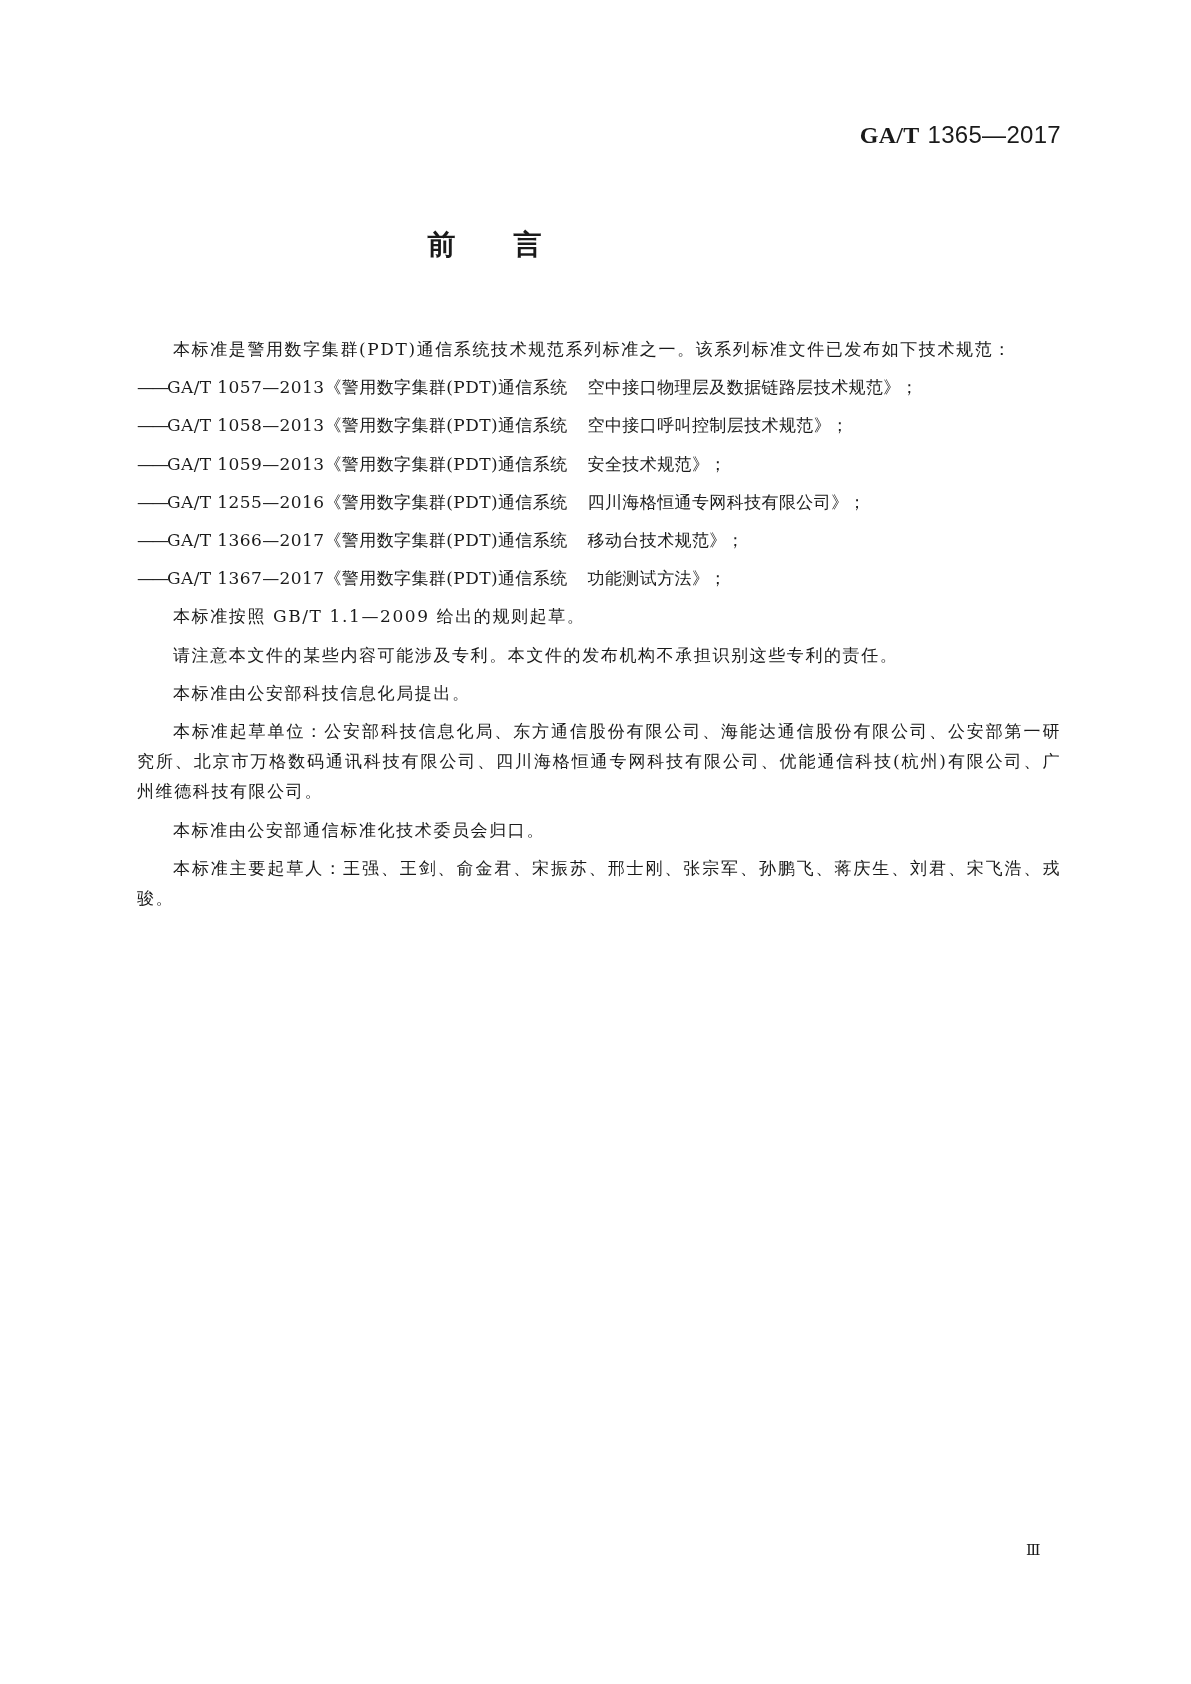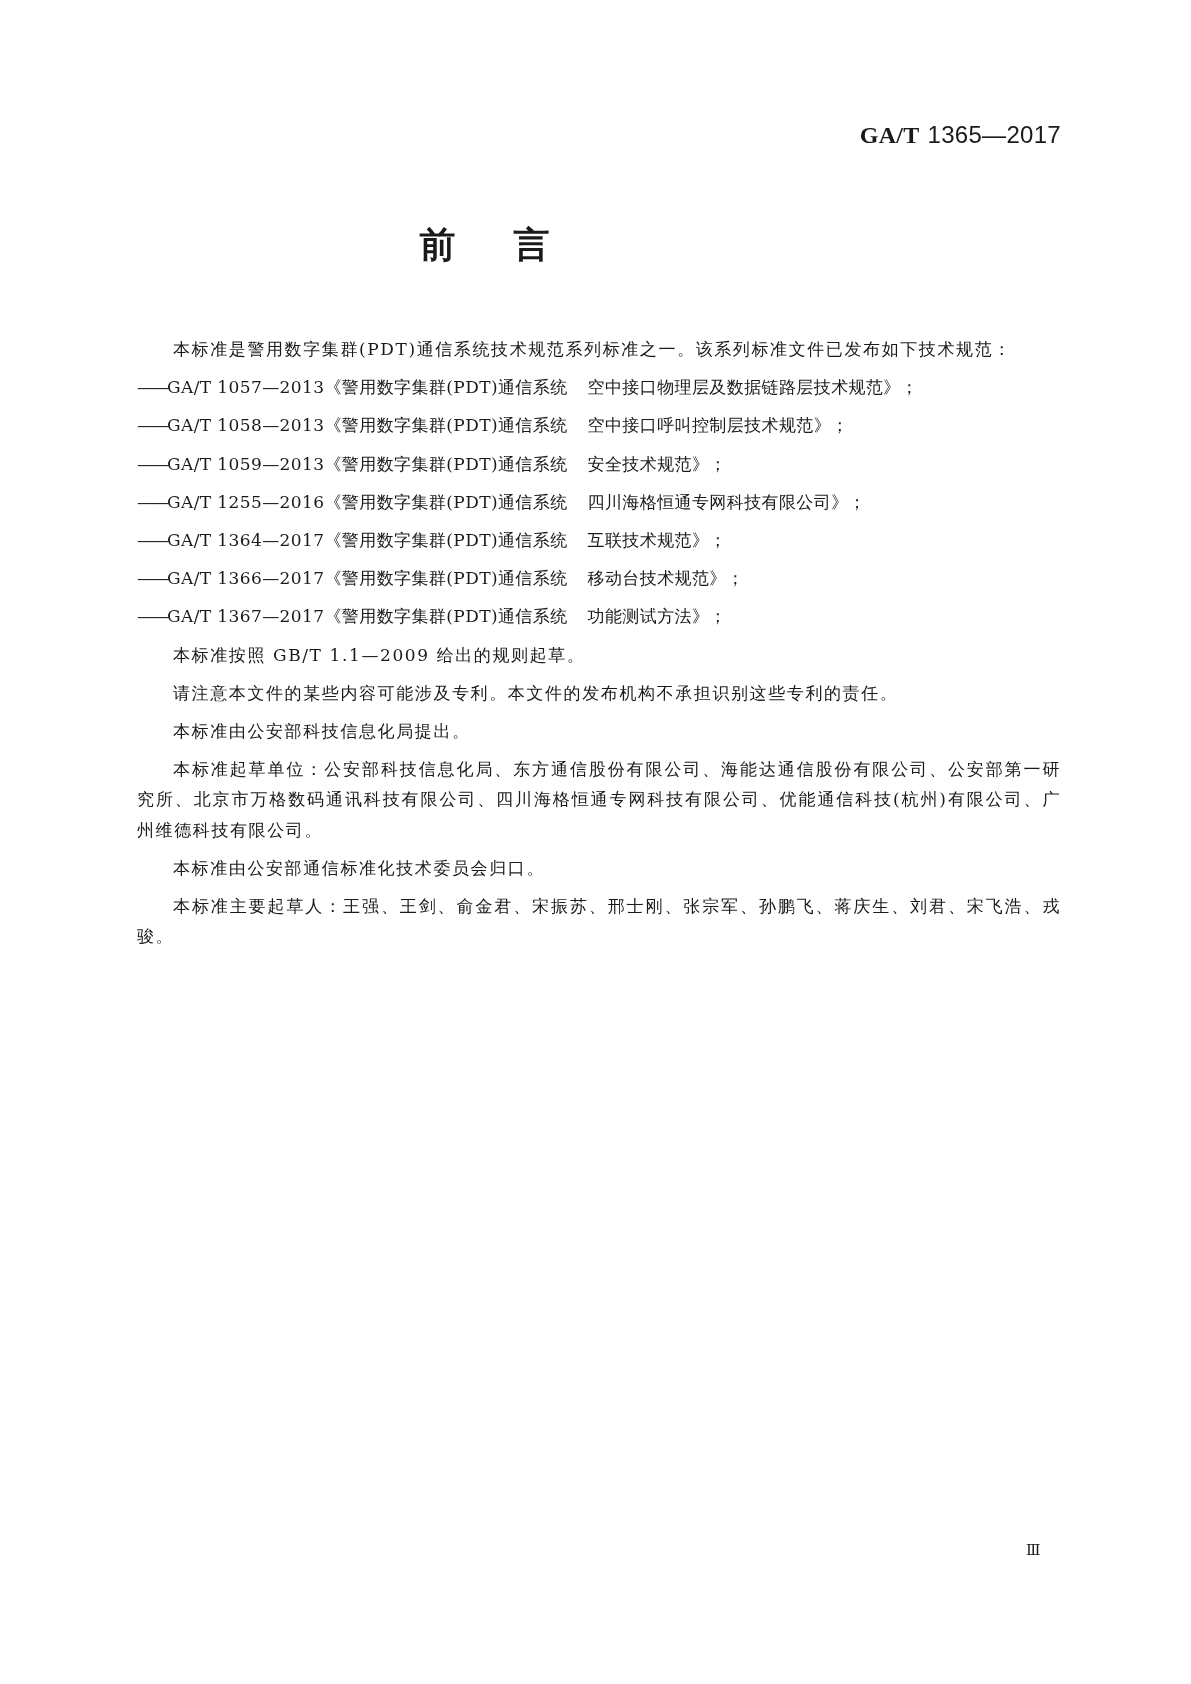--- a/index.html
+++ b/index.html
@@ -31,21 +31,21 @@
       font-family: "Liberation Sans", "DejaVu Sans", sans-serif;
     }
     .title {
       position: absolute;
       top: 228px;
       left: 0;
       width: 969px;
       text-align: center;
       font-family: "DejaVu Sans", "Liberation Sans", sans-serif;
       font-weight: bold;
-      font-size: 36px;
+      font-size: 28px;
       line-height: 34px;
       letter-spacing: 58px;
       padding-left: 58px;
       box-sizing: border-box;
     }
     .content {
       position: absolute;
       top: 326px;
       left: 129px;
       width: 940px;
@@ -92,21 +92,20 @@
 <div class="title">前言</div>
 
 <div class="content">
   <p class="indent">本标准是警用数字集群(PDT)通信系统技术规范系列标准之一。该系列标准文件已发布如下技术规范：</p>
 
   <div>
     <p class="list-item"><span class="dash">——</span><span>GA/T 1057—2013</span><span>《警用数字集群(PDT)通信系统</span><span class="gap"></span><span>空中接口物理层及数据链路层技术规范》；</span></p>
     <p class="list-item"><span class="dash">——</span><span>GA/T 1058—2013</span><span>《警用数字集群(PDT)通信系统</span><span class="gap"></span><span>空中接口呼叫控制层技术规范》；</span></p>
     <p class="list-item"><span class="dash">——</span><span>GA/T 1059—2013</span><span>《警用数字集群(PDT)通信系统</span><span class="gap"></span><span>安全技术规范》；</span></p>
     <p class="list-item"><span class="dash">——</span><span>GA/T 1255—2016</span><span>《警用数字集群(PDT)通信系统</span><span class="gap"></span><span>四川海格恒通专网科技有限公司》；</span></p>
-    <p class="list-item"><span class="dash">——</span><span>GA/T 1364—2017</span><span>《警用数字集群(PDT)通信系统</span><span class="gap"></span><span>互联技术规范》；</span></p>
     <p class="list-item"><span class="dash">——</span><span>GA/T 1366—2017</span><span>《警用数字集群(PDT)通信系统</span><span class="gap"></span><span>移动台技术规范》；</span></p>
     <p class="list-item"><span class="dash">——</span><span>GA/T 1367—2017</span><span>《警用数字集群(PDT)通信系统</span><span class="gap"></span><span>功能测试方法》；</span></p>
   </div>
 
   <p class="indent">本标准按照 GB/T 1.1—2009 给出的规则起草。</p>
   <p class="indent">请注意本文件的某些内容可能涉及专利。本文件的发布机构不承担识别这些专利的责任。</p>
   <p class="indent">本标准由公安部科技信息化局提出。</p>
   <p class="indent">本标准起草单位：公安部科技信息化局、东方通信股份有限公司、海能达通信股份有限公司、公安部第一研究所、北京市万格数码通讯科技有限公司、四川海格恒通专网科技有限公司、优能通信科技(杭州)有限公司、广州维德科技有限公司。</p>
   <p class="indent">本标准由公安部通信标准化技术委员会归口。</p>
   <p class="indent">本标准主要起草人：王强、王剑、俞金君、宋振苏、邢士刚、张宗军、孙鹏飞、蒋庆生、刘君、宋飞浩、戎骏。</p>

